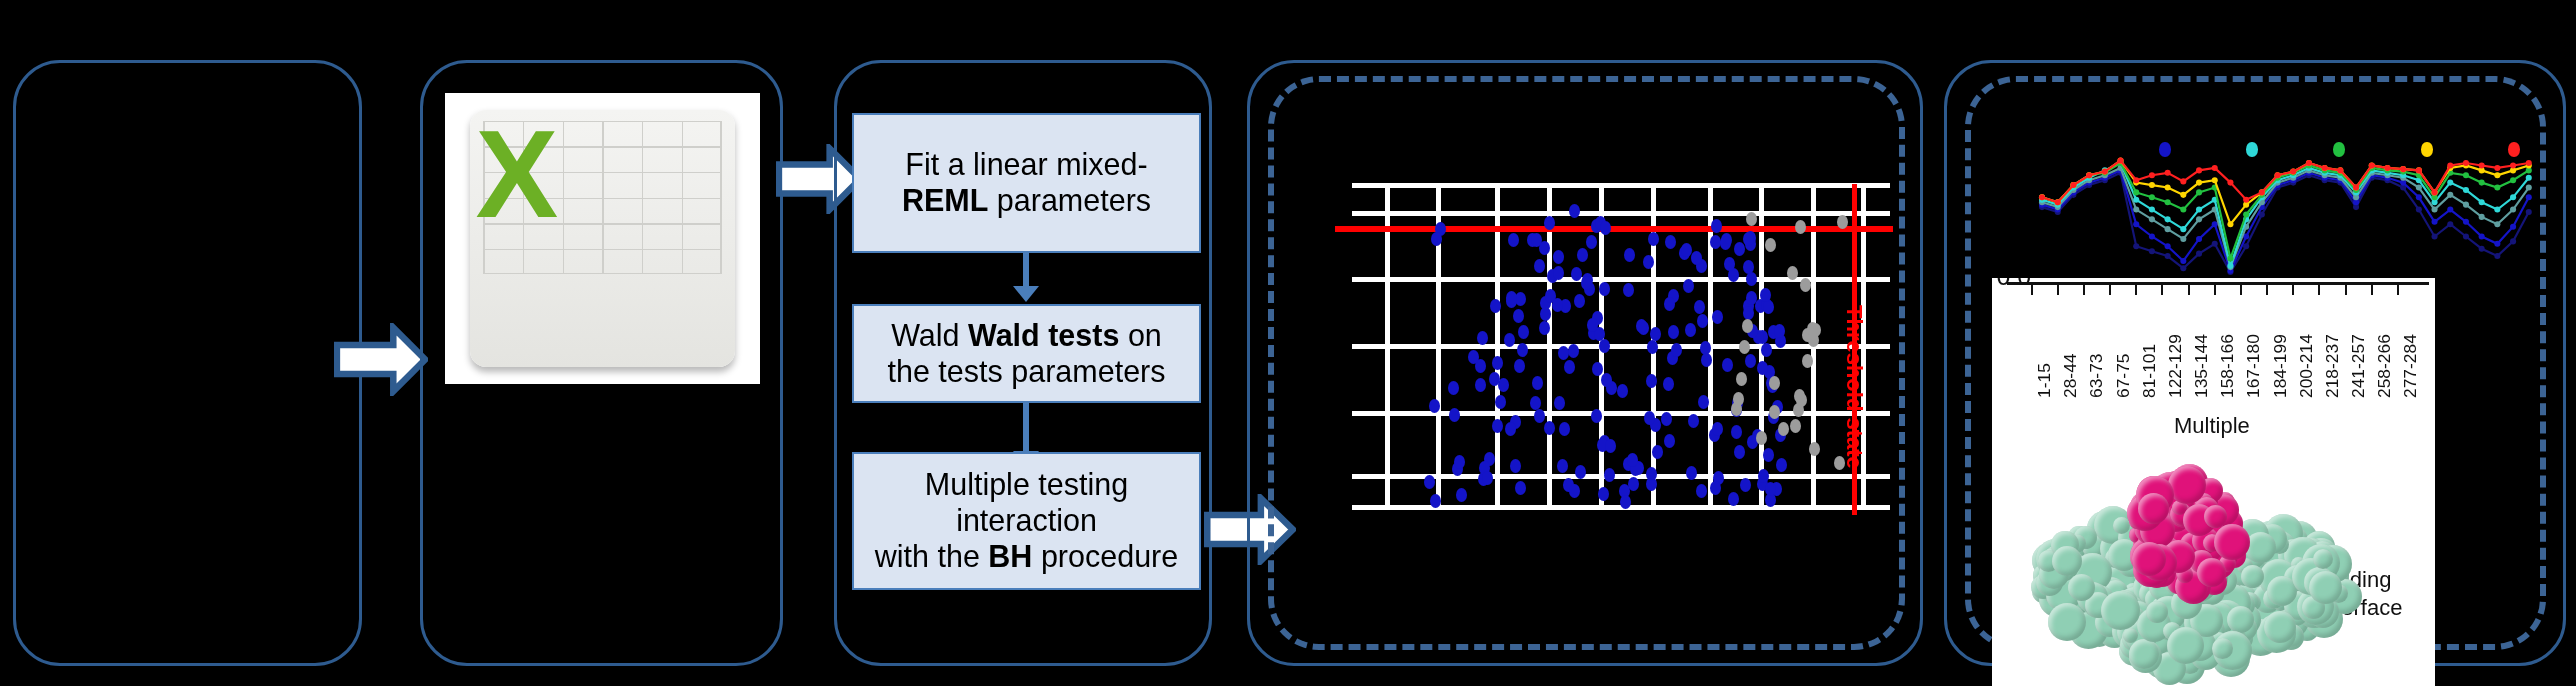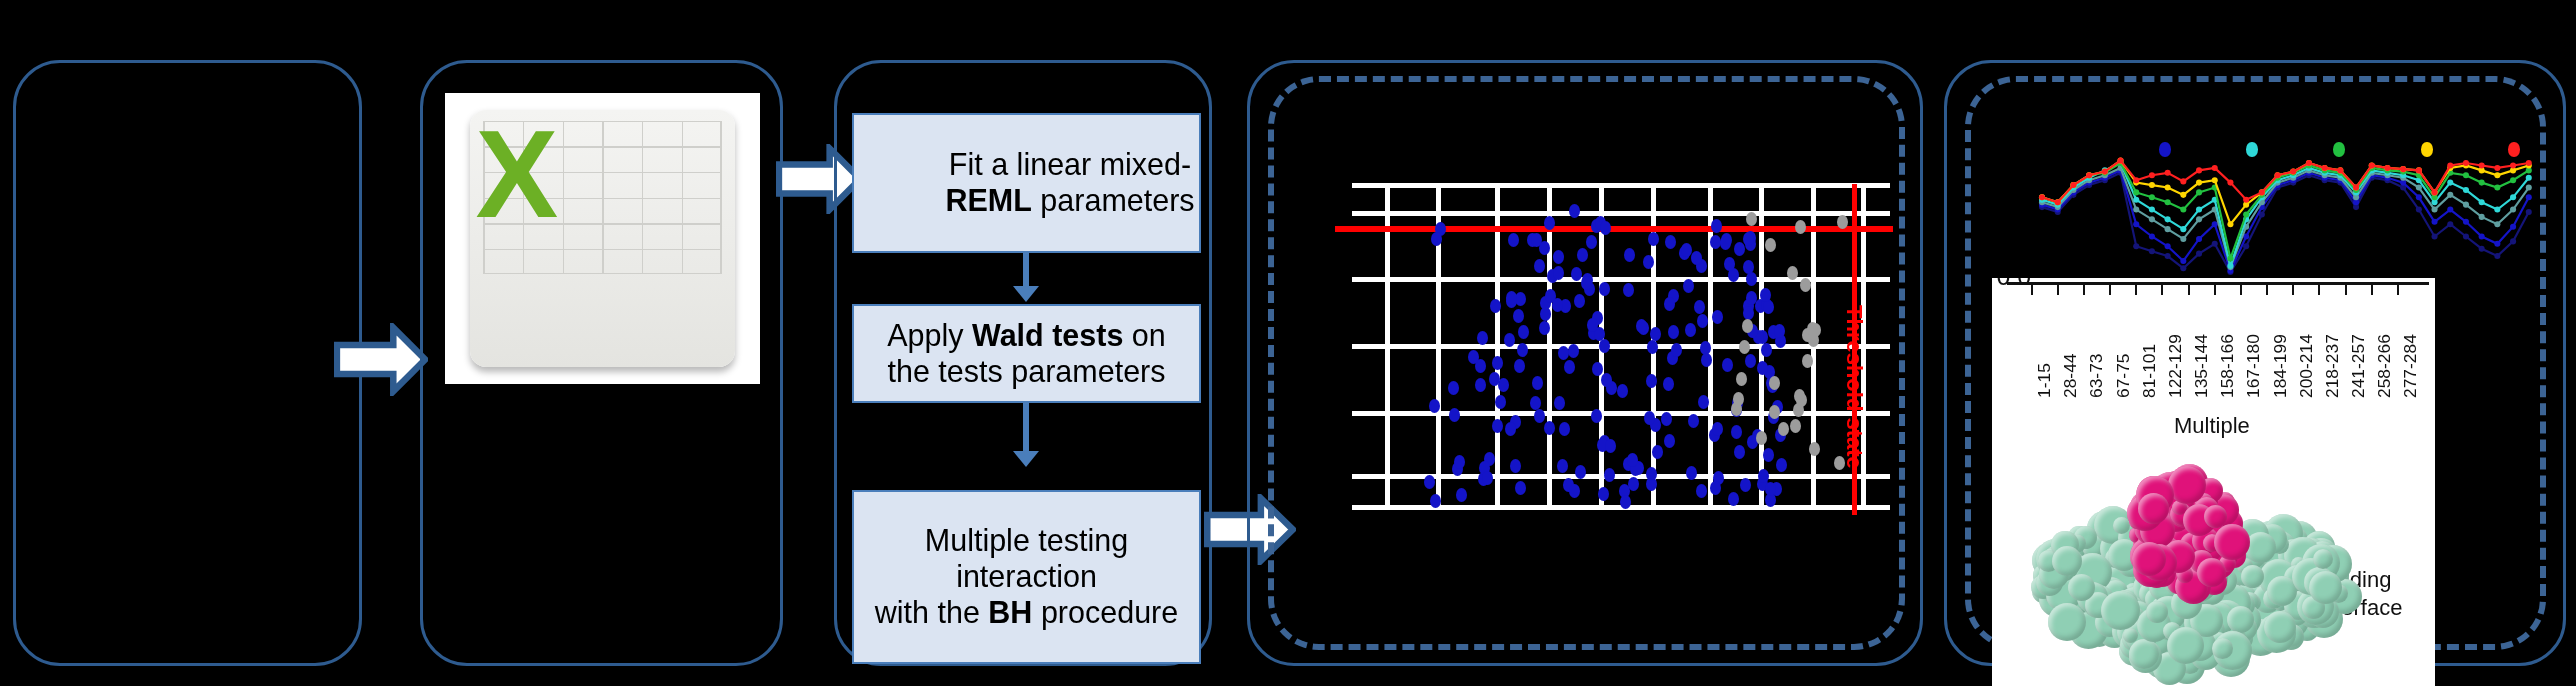--- a/index.html
+++ b/index.html
@@ -106,41 +106,41 @@
   </div>
 
   <div class="arrow" style="left:776px;top:144px;width:87px;height:70px;">
     <svg viewBox="0 0 120 96" width="87" height="70">
       <path d="M4,28 L74,28 L74,6 L116,48 L74,90 L74,68 L4,68 Z" fill="#ffffff" stroke="#2e5b8f" stroke-width="9" stroke-linejoin="miter"></path>
     </svg>
   </div>
 
   <div class="panel solid" style="left:834px;top:60px;width:378px;height:606px;"></div>
 
-  <div class="pbox" style="left:852px;top:113px;width:349px;height:140px;font-size:30.5px;justify-content:flex-end;">
+  <div class="pbox" style="left:852px;top:113px;width:349px;height:140px;font-size:30.5px;">
     <div class="t">
       <div>Fit a linear mixed-</div>
       <div><b>REML</b><span> parameters</span></div>
     </div>
   </div>
 
   <div class="vconn" style="left:1023px;top:252px;height:35px;"></div>
   <div class="vhead" style="left:1013px;top:286px;"></div>
 
   <div class="pbox" style="left:852px;top:304px;width:349px;height:99px;font-size:30.5px;">
     <div class="t">
-      <div><span>Apply </span><b>Wald tests</b><span> on</span></div>
+      <div><span>Wald </span><b>Wald tests</b><span> on</span></div>
       <div>the tests parameters</div>
     </div>
   </div>
 
   <div class="vconn" style="left:1023px;top:403px;height:49px;"></div>
   <div class="vhead" style="left:1013px;top:451px;"></div>
 
-  <div class="pbox" style="left:852px;top:490px;width:349px;height:174px;font-size:30.5px;">
+  <div class="pbox" style="left:852px;top:452px;width:349px;height:138px;font-size:30.5px;">
     <div class="t">
       <div>Multiple testing</div>
       <div>interaction</div>
       <div><span>with the </span><b>BH</b><span> procedure</span></div>
     </div>
   </div>
 
   <div class="arrow" style="left:1204px;top:494px;width:92px;height:71px;">
     <svg viewBox="0 0 126 98" width="92" height="71">
       <path d="M4,29 L78,29 L78,6 L122,49 L78,92 L78,69 L4,69 Z" fill="#ffffff" stroke="#2e5b8f" stroke-width="9" stroke-linejoin="miter"></path>

